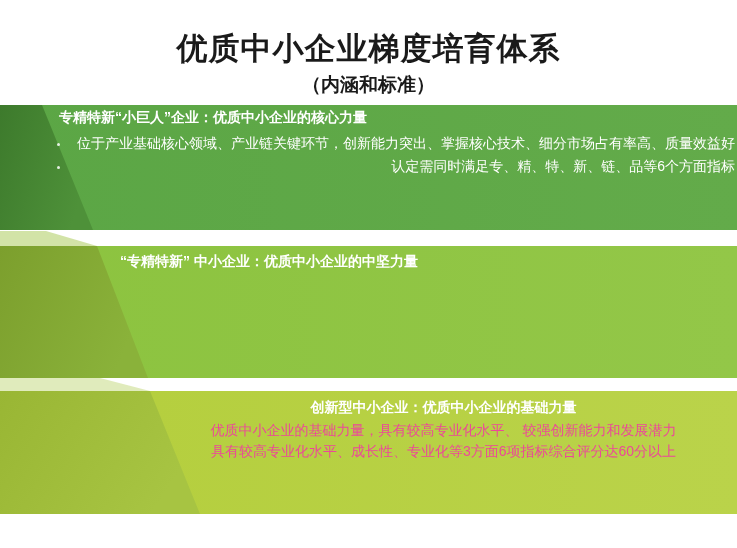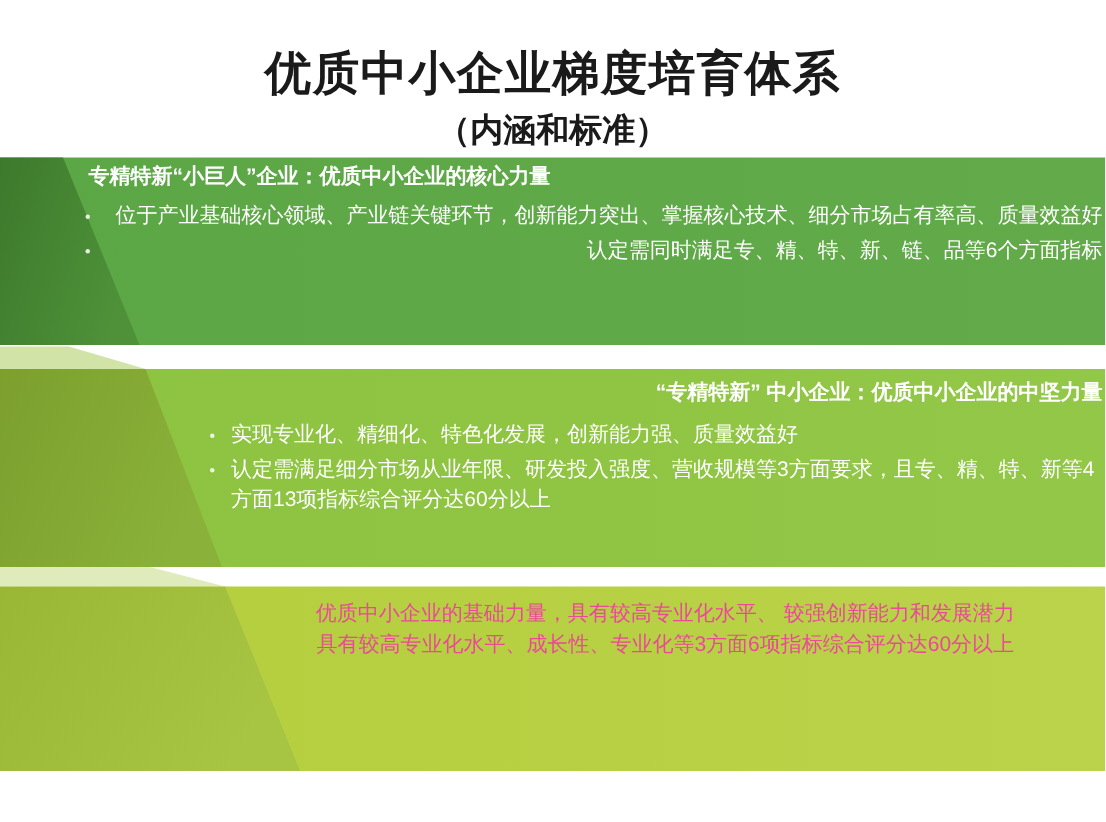--- a/index.html
+++ b/index.html
@@ -28,21 +28,21 @@
     padding-top: 30px;
     font-size: 31px;
     font-weight: bold;
     color: #1a1a1a;
     letter-spacing: 1px;
     line-height: 1.2;
   }
   .sub-title {
     margin: 0;
     padding-top: 7px;
-    font-size: 22px;
+    font-size: 19px;
     font-weight: bold;
     color: #1a1a1a;
     line-height: 1.2;
   }
 
   
   .pyramid {
     position: absolute;
     top: 100px;
     left: 0;
@@ -108,21 +108,21 @@
   #tier1-content .tier-heading { margin-left: 4px; }
   #tier1-content .bullets { margin-top: 8px; text-align: right; }
 
   
   #tier2-content {
     top: 152px;
     left: 110px;
     width: 625px;
   }
   #tier2-content .tier-heading {
-    text-align: right;
+    text-align: left;
     margin-left: 10px;
   }
   #tier2-content .bullets { margin-top: 10px; margin-left: 28px; }
 
   
   #tier3-content {
     top: 298px;
     left: 150px;
     width: 587px;
     text-align: center;
@@ -194,24 +194,21 @@
   <div class="tier-content" id="tier1-content">
     <div class="tier-heading">专精特新“小巨人”企业：优质中小企业的核心力量</div>
     <ul class="bullets">
       <li>位于产业基础核心领域、产业链关键环节，创新能力突出、掌握核心技术、细分市场占有率高、质量效益好</li>
       <li>认定需同时满足专、精、特、新、链、品等6个方面指标</li>
     </ul>
   </div>
 
   <div class="tier-content" id="tier2-content">
     <div class="tier-heading">“专精特新” 中小企业：优质中小企业的中坚力量</div>
-    <ul class="bullets">
-      <li>实现专业化、精细化、特色化发展，创新能力强、质量效益好</li>
-      <li>认定需满足细分市场从业年限、研发投入强度、营收规模等3方面要求，且专、精、特、新等4方面13项指标综合评分达60分以上</li>
-    </ul>
   </div>
 
   <div class="tier-content" id="tier3-content">
+    <div class="tier-heading">创新型中小企业：优质中小企业的基础力量</div>
     <div class="plain-line">优质中小企业的基础力量，具有较高专业化水平、 较强创新能力和发展潜力</div>
     <div class="plain-line">具有较高专业化水平、成长性、专业化等3方面6项指标综合评分达60分以上</div>
   </div>
 
 </div>
 
 </body></html>

